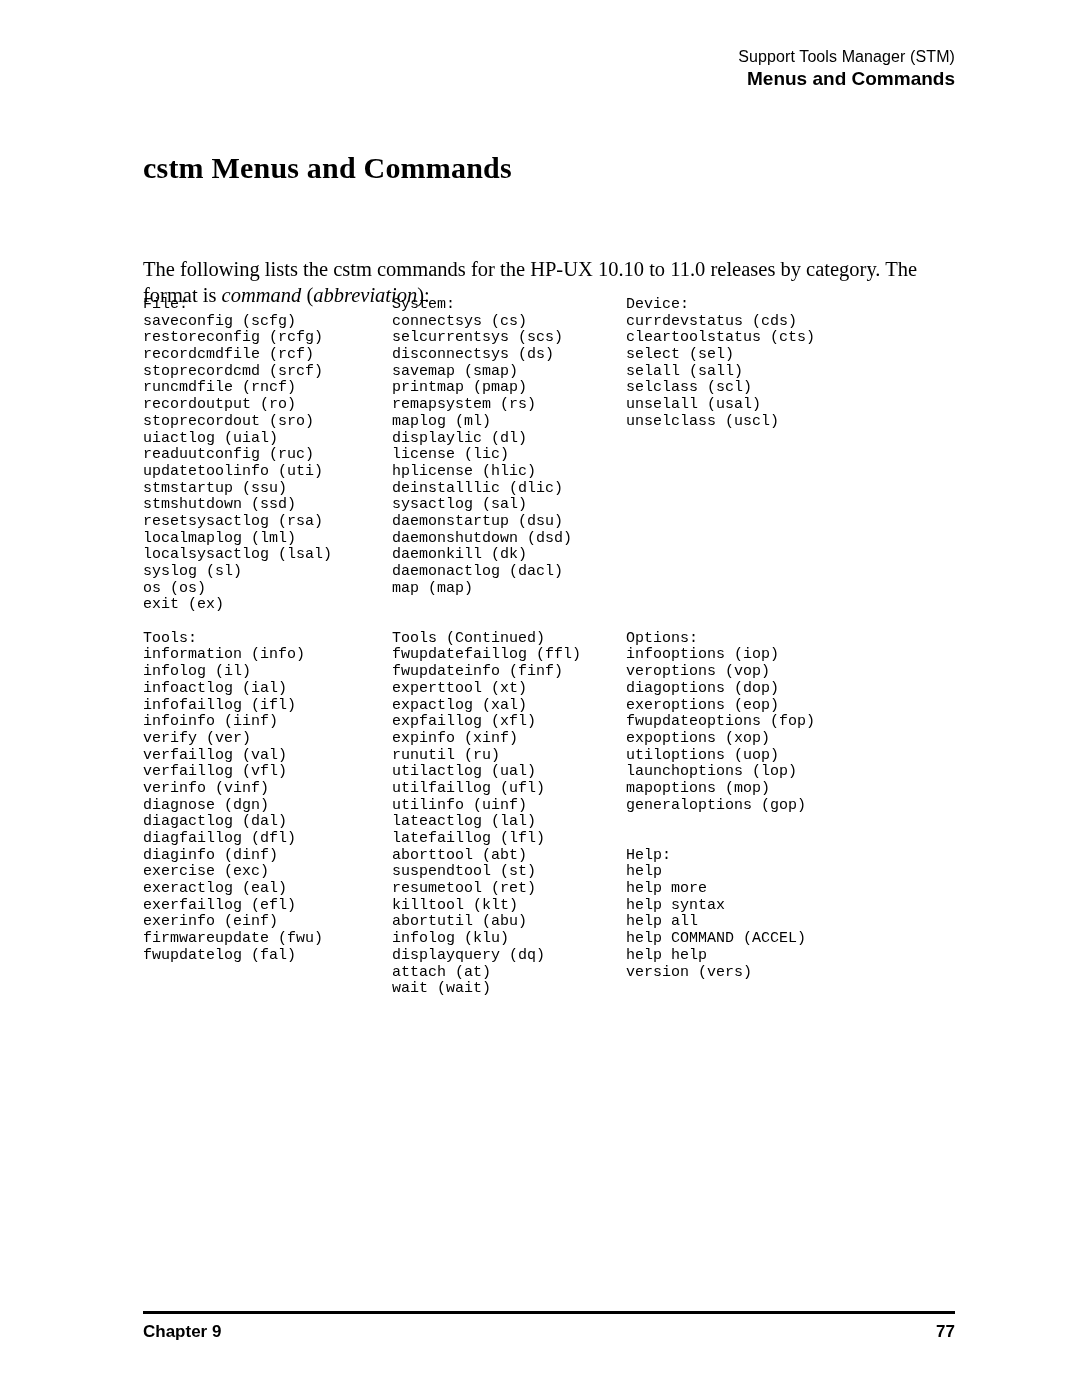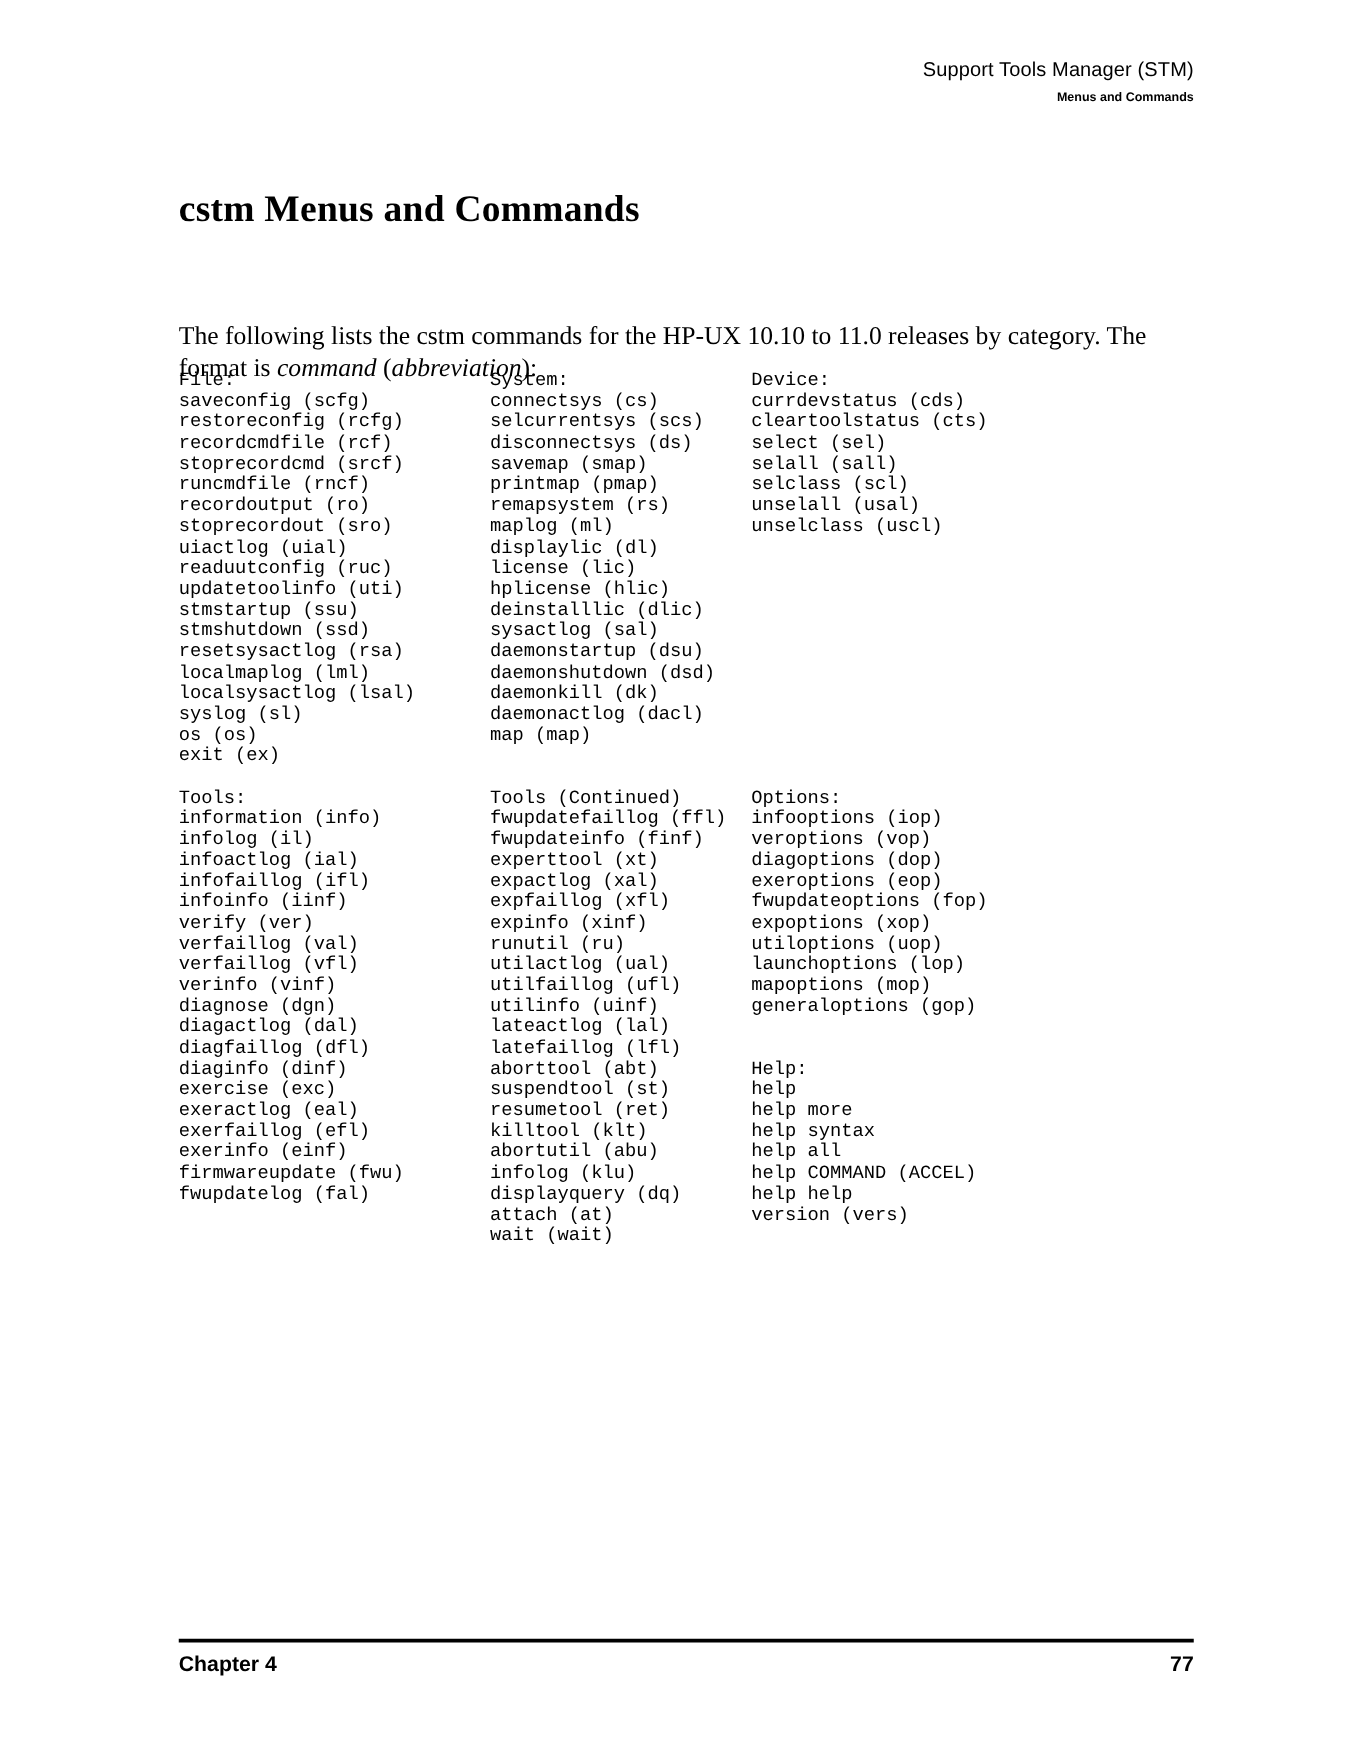--- a/index.html
+++ b/index.html
@@ -31,21 +31,21 @@
     width: 812px;
     text-align: right;
     font-family: "Liberation Sans", sans-serif;
   }
   .running-head .rh-line1 {
     font-size: 16px;
     line-height: 22px;
     letter-spacing: .1px;
   }
   .running-head .rh-line2 {
-    font-size: 10px;
+    font-size: 19px;
     line-height: 21px;
     font-weight: bold;
   }
 
   
   .chapter-heading {
     position: absolute;
     left: 143px;
     top: 131px;
     font-family: "Liberation Serif", serif;
@@ -90,21 +90,21 @@
     position: absolute;
     top: 0;
     font-family: "Liberation Mono", "DejaVu Sans Mono", monospace;
     font-size: 15px;
     line-height: 16.7px;
     white-space: pre;
     letter-spacing: 0px;
   }
   .col-1 { left: 0px; }
   .col-2 { left: 249px; }
-  .col-3 { left: 458px; text-align: center; }
+  .col-3 { left: 483px; text-align: center; }
 
   
   .footer-rule {
     position: absolute;
     left: 143px;
     top: 1311px;
     width: 812px;
     height: 3px;
     background: #000000;
   }
@@ -331,17 +331,17 @@
           <span class="cmd-col col-3">version (vers)</span>
         </div>
         <div class="cmd-row">
           <span class="cmd-col col-2">wait (wait)</span>
         </div>
       </div>
     </div>
 
   <div class="footer-rule"></div>
   <div class="footer">
-    <span class="chapter-label">Chapter 4</span>
+    <span class="chapter-label">Chapter 9</span>
     <span class="page-number">77</span>
   </div>
 
 </div>
 
 </body></html>

